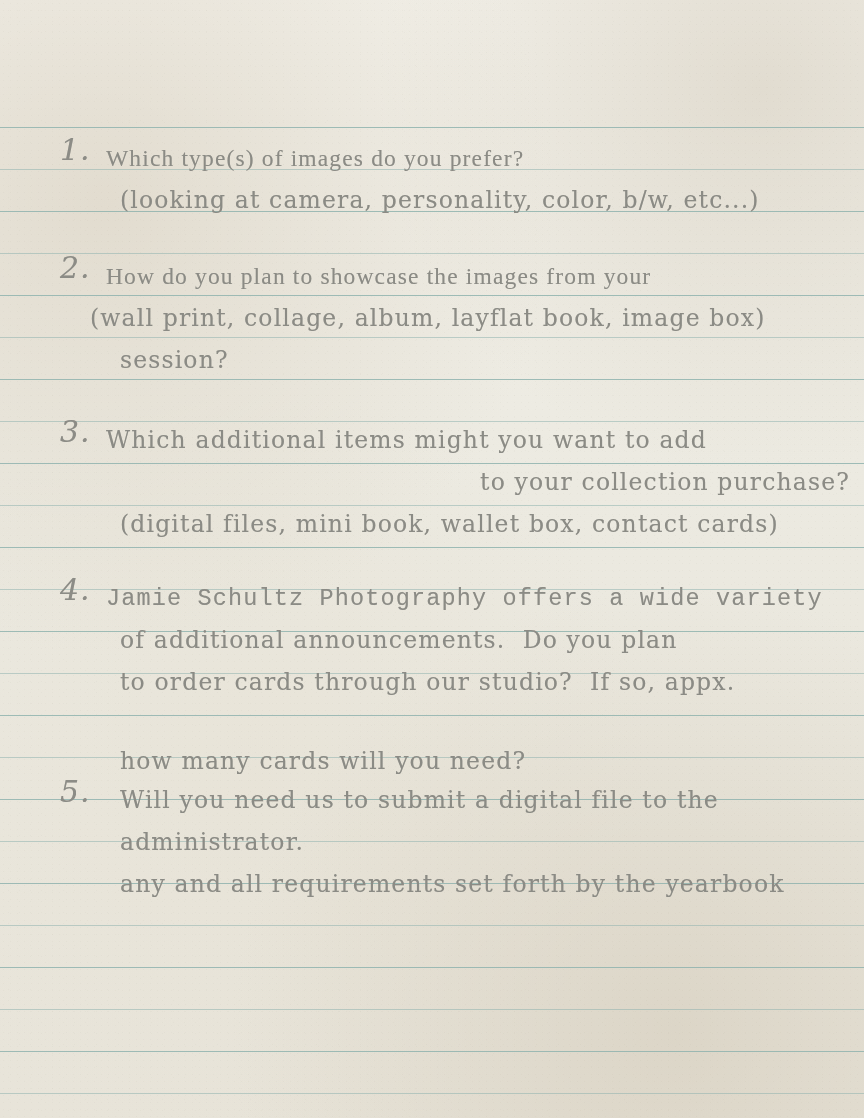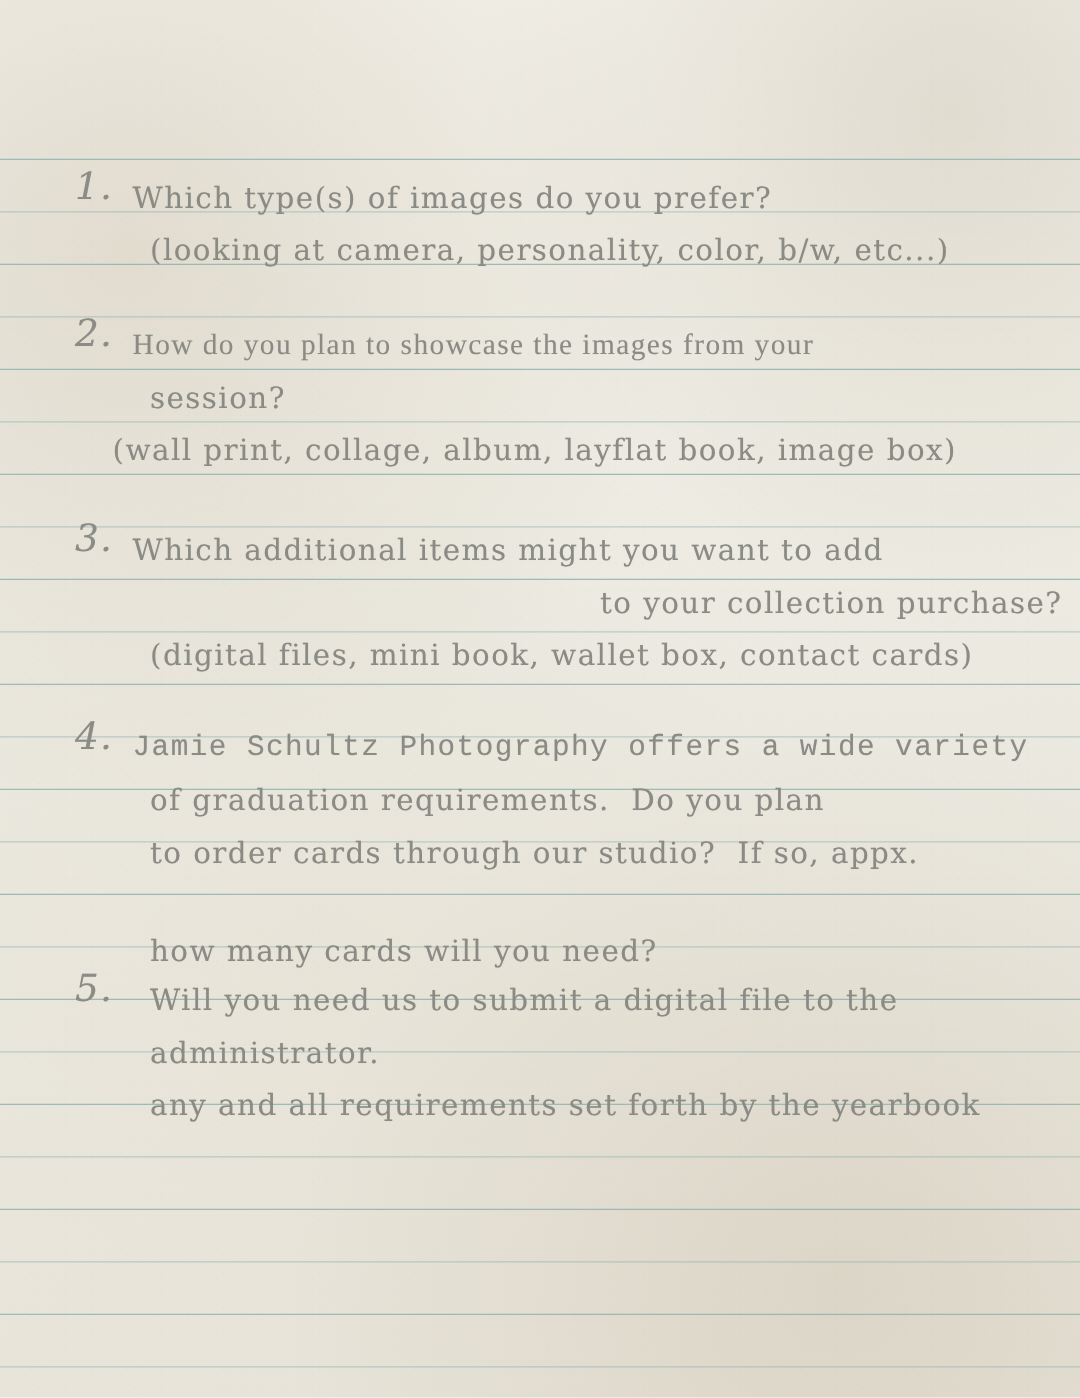--- a/index.html
+++ b/index.html
@@ -134,45 +134,45 @@
       <div class="rule soft" style="top: 925px; background: rgb(143, 179, 174);"></div>
       <div class="rule" style="top: 967px; background: rgb(143, 179, 174);"></div>
       <div class="rule soft" style="top: 1009px; background: rgb(143, 179, 174);"></div>
       <div class="rule" style="top: 1051px; background: rgb(143, 179, 174);"></div>
       <div class="rule soft" style="top: 1093px; background: rgb(143, 179, 174);"></div>
     </div>
   <div id="content">
       <div class="qblock" style="top: 138px;">
         <div class="qnum">1.</div>
         <div class="qlines">
-          <div class="qline indent0" style="color: rgb(139, 139, 133);">Which type(s) of images do you prefer?</div>
+          <div class="qline indent0" style="color: rgb(139, 139, 133); font-family: Liberation Serif, serif;">Which type(s) of images do you prefer?</div>
           <div class="qline indent1" style="color: rgb(139, 139, 133);">(looking at camera, personality, color, b/w, etc...)</div>
         </div>
       </div>
       <div class="qblock" style="top: 256px;">
         <div class="qnum">2.</div>
         <div class="qlines">
           <div class="qline indent0" style="color: rgb(139, 139, 133); font-family: Liberation Serif, serif;">How do you plan to showcase the images from your</div>
+          <div class="qline indentneg" style="color: rgb(139, 139, 133);">(wall print, collage, album, layflat book, image box)</div>
           <div class="qline indent1" style="color: rgb(139, 139, 133);">session?</div>
-          <div class="qline indentneg" style="color: rgb(139, 139, 133);">(wall print, collage, album, layflat book, image box)</div>
         </div>
       </div>
       <div class="qblock" style="top: 420px;">
         <div class="qnum">3.</div>
         <div class="qlines">
           <div class="qline indent0" style="color: rgb(139, 139, 133);">Which additional items might you want to add</div>
           <div class="qline indent1" style="color: rgb(139, 139, 133); text-align: right;">to your collection purchase?</div>
           <div class="qline indent1" style="color: rgb(139, 139, 133);">(digital files, mini book, wallet box, contact cards)</div>
         </div>
       </div>
       <div class="qblock" style="top: 578px;">
         <div class="qnum">4.</div>
         <div class="qlines">
           <div class="qline indent0" style="color: rgb(139, 139, 133); font-family: Liberation Mono, monospace;">Jamie Schultz Photography offers a wide variety</div>
-          <div class="qline indent1" style="color: rgb(139, 139, 133);">of graduation requirements.  Do you plan</div>
+          <div class="qline indent1" style="color: rgb(139, 139, 133);">of additional announcements.  Do you plan</div>
           <div class="qline indent1" style="color: rgb(139, 139, 133);">to order cards through our studio?  If so, appx.</div>
           <div class="qline indent1" style="color: rgb(139, 139, 133); margin-top: 38px;">how many cards will you need?</div>
         </div>
       </div>
       <div class="qblock" style="top: 780px;">
         <div class="qnum">5.</div>
         <div class="qlines">
           <div class="qline indent1" style="color: rgb(139, 139, 133);">Will you need us to submit a digital file to the</div>
           <div class="qline indent1" style="color: rgb(139, 139, 133);">administrator.</div>
           <div class="qline indent1" style="color: rgb(139, 139, 133);">any and all requirements set forth by the yearbook</div>

